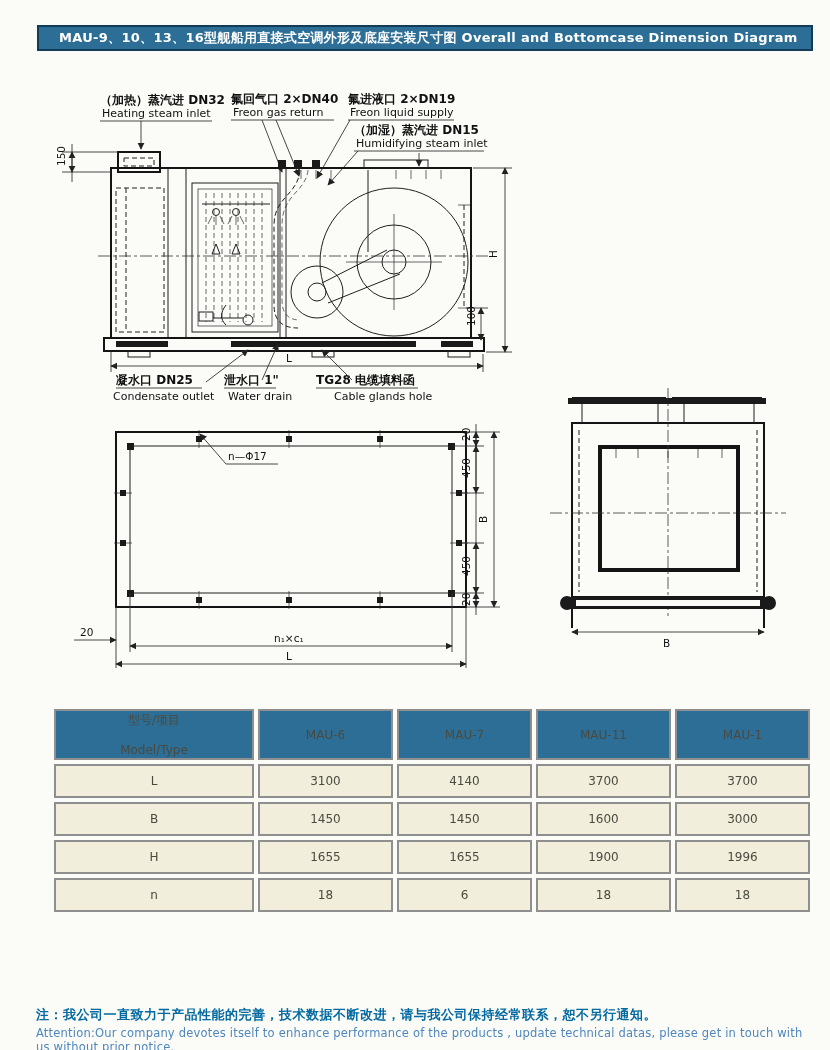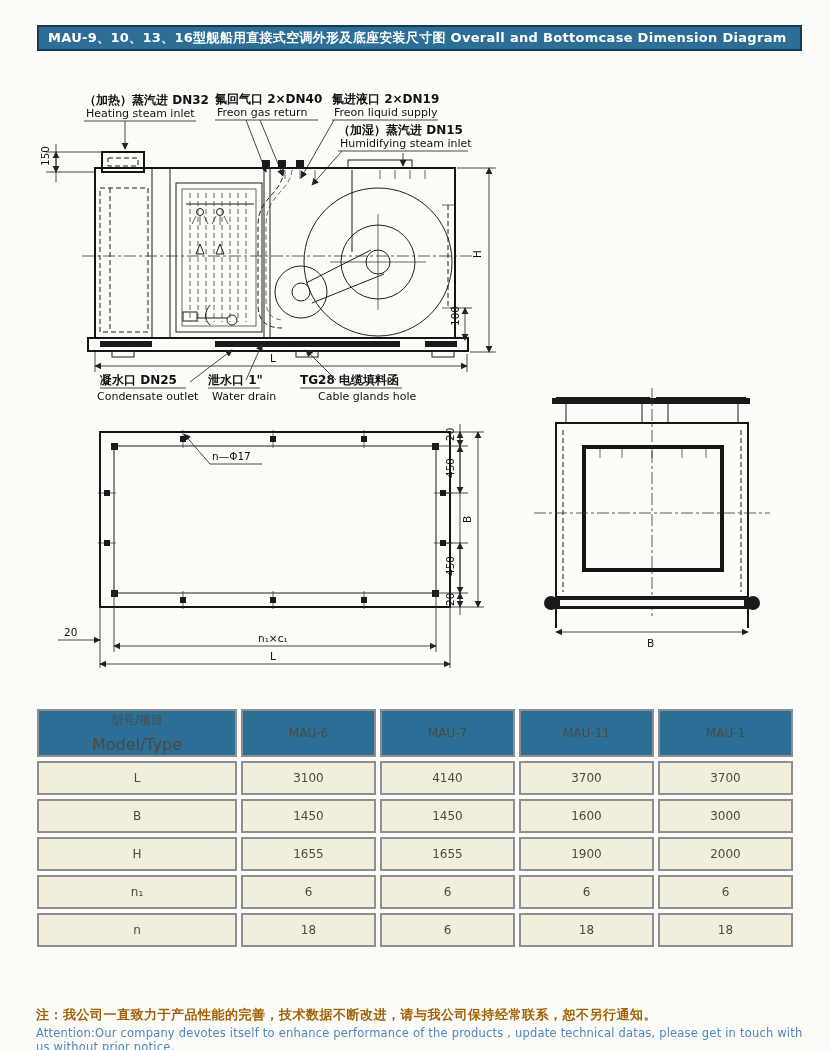--- a/index.html
+++ b/index.html
@@ -6,52 +6,52 @@
   body{
     width:830px;height:1050px;position:relative;overflow:hidden;
     background:#fbfbf7;
     font-family:"DejaVu Sans","Liberation Sans",sans-serif;
   }
   
   .title-bar{
     position:absolute;left:37px;top:25px;width:752px;height:22px;
     background:#2d6e96;border:2px solid #123c55;
     color:#ffffff;font-size:13px;font-weight:bold;
-    line-height:21px;padding-left:9px;white-space:nowrap;
+    line-height:21px;padding-left:20px;white-space:nowrap;
     letter-spacing:.3px;box-sizing:content-box;
   }
   
-  .drawing{position:absolute;left:0;top:50px;width:658px;height:650px;}
+  .drawing{position:absolute;left:0;top:50px;width:658px;height:650px;padding-left:16px;}
   svg .thin{stroke:#1f1f1f;stroke-width:1;fill:none;}
   svg .hair{stroke:#2a2a2a;stroke-width:.7;fill:none;}
   svg .med{stroke:#141414;stroke-width:2;fill:none;}
   svg .dash{stroke-dasharray:5 3;}
   svg .cdash{stroke:#333;stroke-width:.8;fill:none;stroke-dasharray:12 3 3 3;}
   svg .dim{stroke:#333;stroke-width:.9;fill:none;}
   svg .fillk{fill:#1a1a1a;stroke:none;}
   svg text{fill:#111;}
   .t-cn{font-size:12px;font-weight:bold;}
   .t-en{font-size:11px;}
   .t-dim{font-size:10.5px;}
   
   table.spec{
-    position:absolute;left:33px;top:705px;width:764px;
+    position:absolute;left:50px;top:705px;width:764px;
     border-collapse:separate;border-spacing:4px;table-layout:fixed;
   }
   table.spec td{
     box-sizing:border-box;border:2px solid #8f8f8f;
     text-align:center;vertical-align:middle;
     font-size:12px;color:#4a4a40;
   }
   td.hd{background:#2d6e96;color:#f2f2ee;height:46px;font-size:12.5px;}
-  td.hd .sub{display:block;font-size:16px;margin-top:6px;}
+  td.hd .sub{display:block;font-size:12px;margin-top:14px;}
   td.cell{background:#f1eedb;height:34px;}
   
   .note{position:absolute;left:36px;top:1006px;width:780px;}
-  .note-cn{color:#a16207;font-size:13px;font-weight:bold;letter-spacing:.5px;}
+  .note-cn{color:#0369a1;font-size:13px;font-weight:bold;letter-spacing:.5px;}
   .note-en{color:#4f87bd;font-size:11.5px;margin-top:2px;letter-spacing:.2px;}
 </style>
 </head>
 <body>
 
 <div class="title-bar">
   <span>MAU-9、10、13、16型舰船用直接式空调外形及底座安装尺寸图 Overall and Bottomcase Dimension Diagram</span>
 </div>
 
 <div class="drawing">
@@ -327,28 +327,21 @@
     <td class="cell">1450</td>
     <td class="cell">1450</td>
     <td class="cell">1600</td>
     <td class="cell">3000</td>
   </tr>
   <tr>
     <td class="cell">H</td>
     <td class="cell">1655</td>
     <td class="cell">1655</td>
     <td class="cell">1900</td>
-    <td class="cell">2000</td>
-  </tr>
-  <tr>
-    <td class="cell">n₁</td>
-    <td class="cell">6</td>
-    <td class="cell">6</td>
-    <td class="cell">6</td>
-    <td class="cell">6</td>
+    <td class="cell">1996</td>
   </tr>
   <tr>
     <td class="cell">n</td>
     <td class="cell">18</td>
     <td class="cell">6</td>
     <td class="cell">18</td>
     <td class="cell">18</td>
   </tr>
 </tbody>
   </table>

